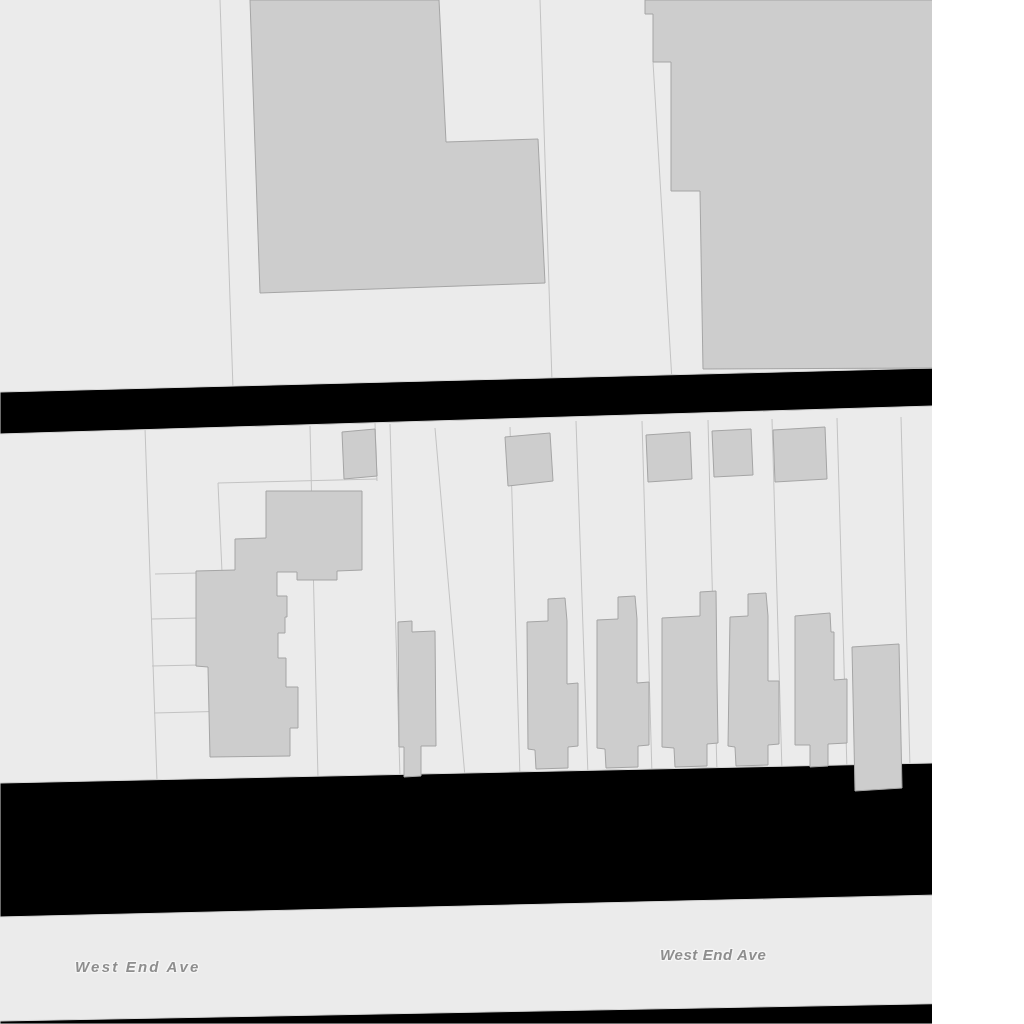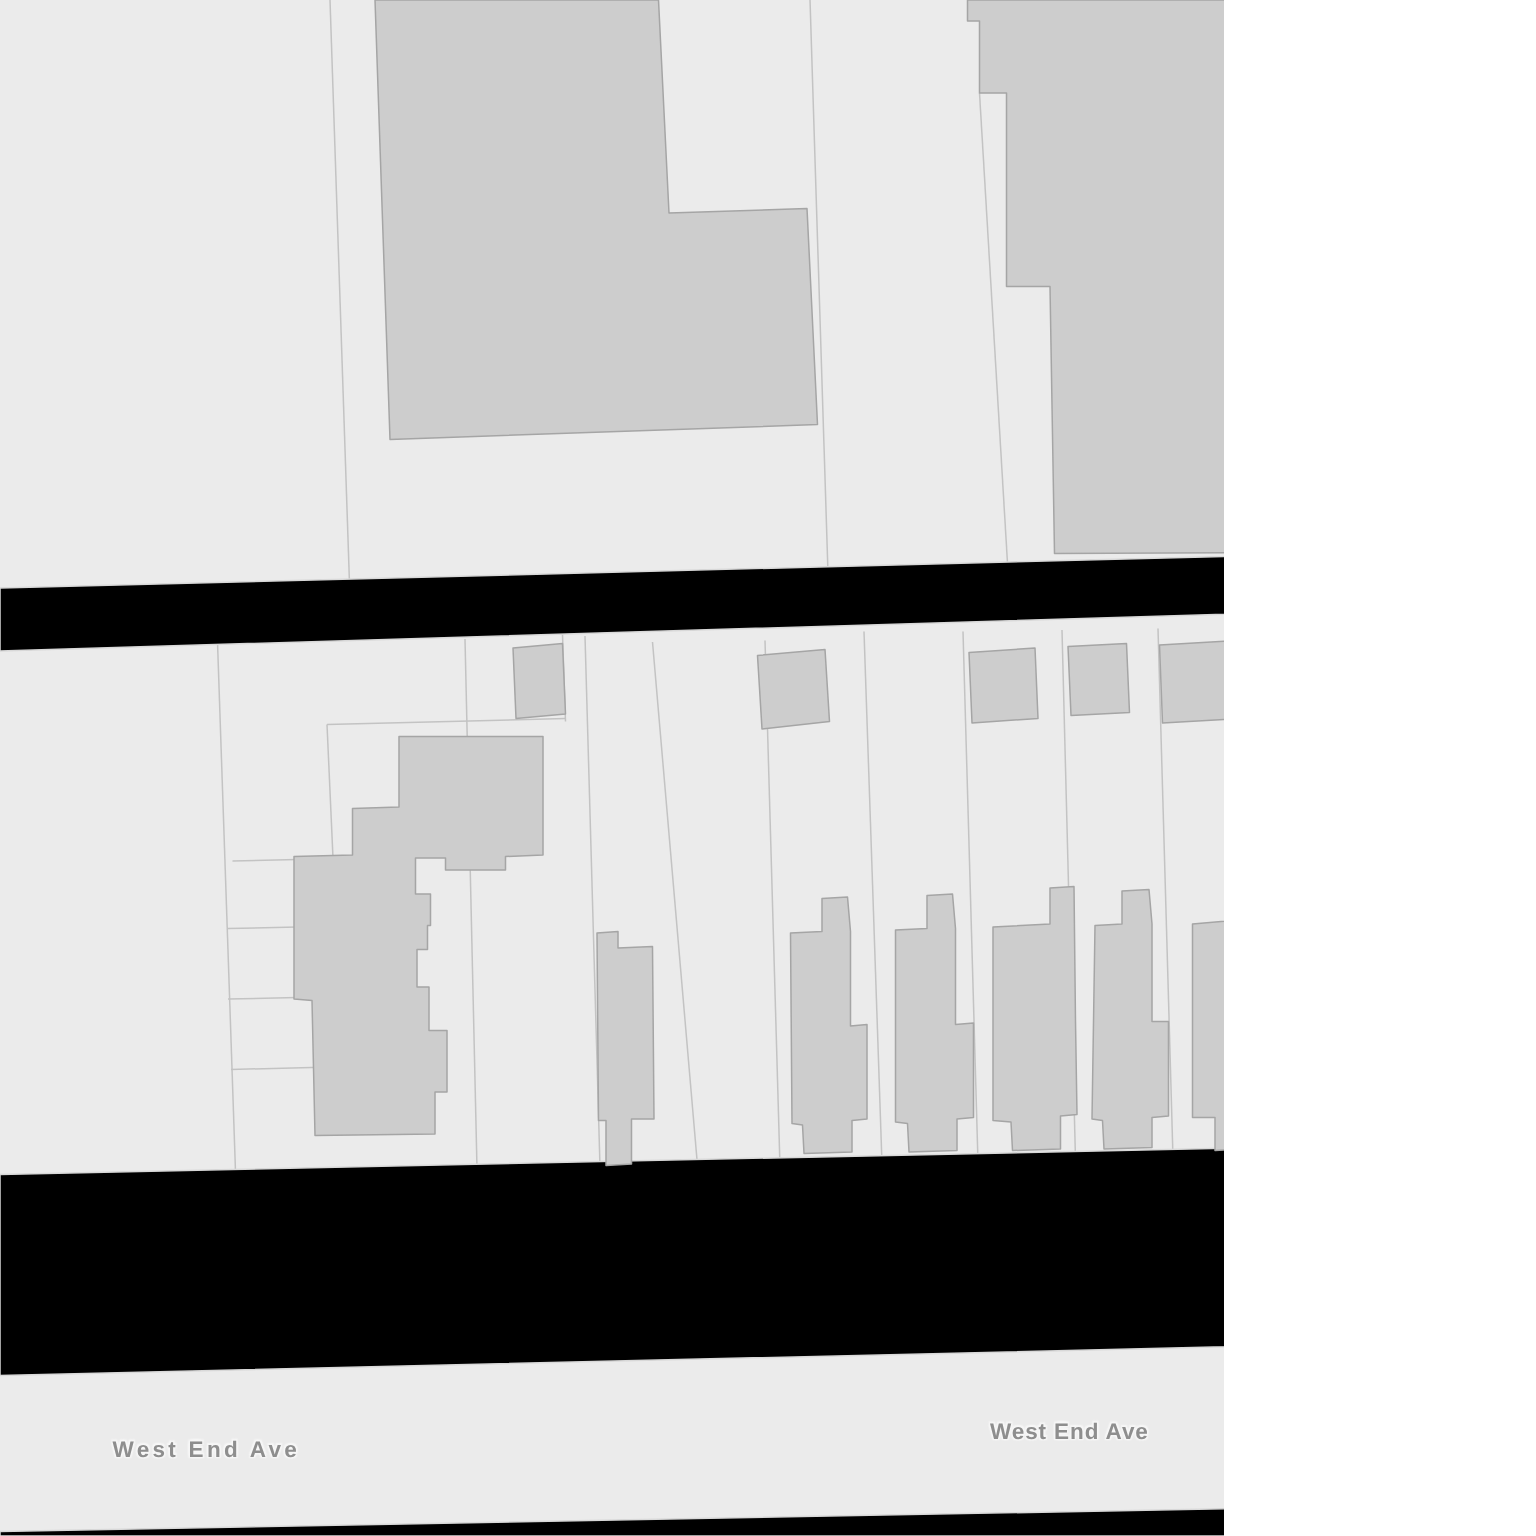--- a/index.html
+++ b/index.html
@@ -3,24 +3,25 @@
 <meta charset="utf-8">
 <style>
   html, body {
     margin: 0;
     padding: 0;
     background: #ffffff;
     font-family: "Liberation Sans", sans-serif;
   }
   .map-viewport {
     position: relative;
-    width: 816px;
+    width: 932px;
     height: 1024px;
     overflow: hidden;
     background: #4c1d95;
+    font-style: italic;
   }
   .map-viewport svg {
     position: absolute;
     left: 0;
     top: 0;
     display: block;
   }
   .street-label {
     position: absolute;
     color: #8e8e8e;

